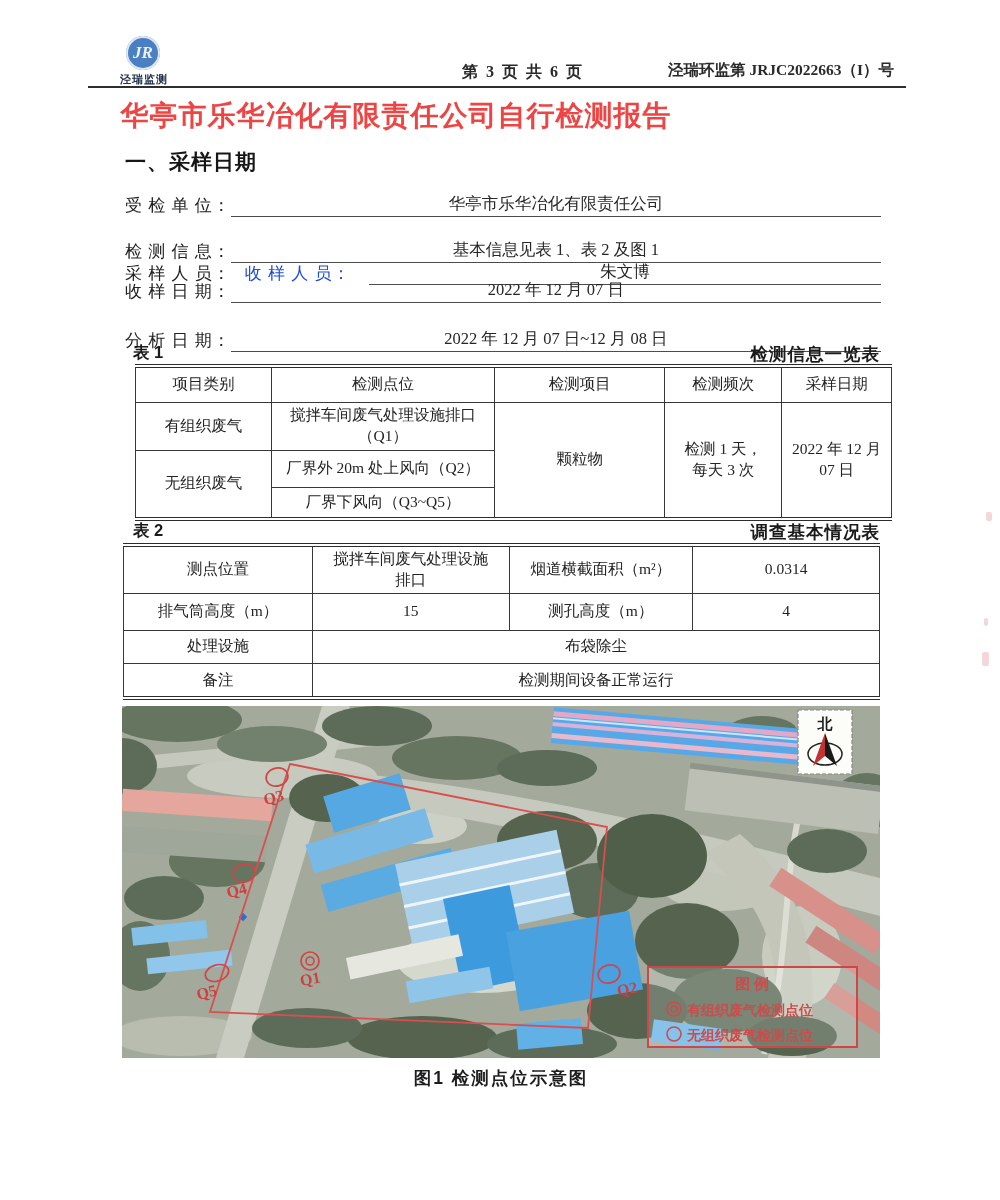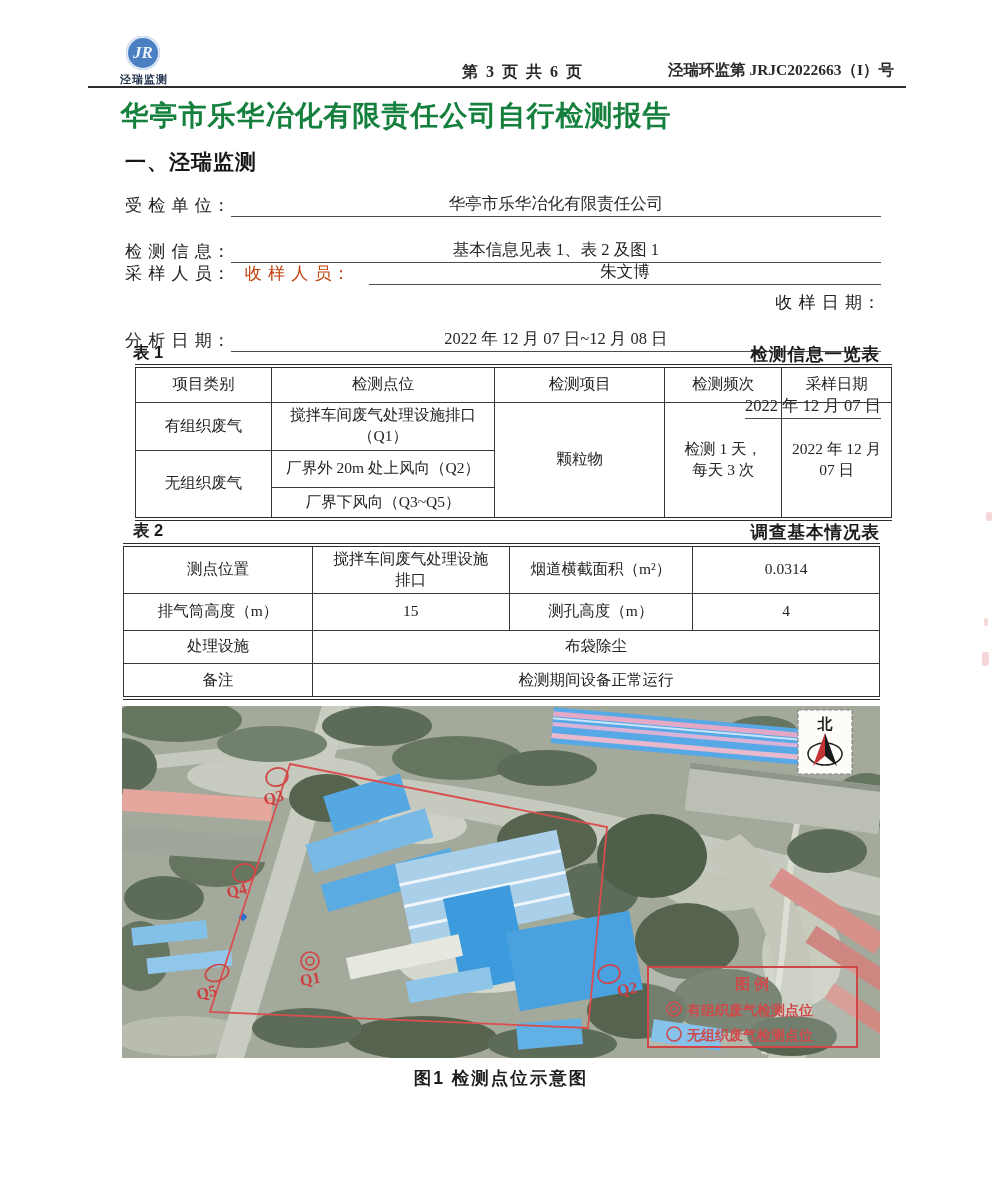--- a/index.html
+++ b/index.html
@@ -19,31 +19,31 @@
     margin-top:2px;font-family:"Liberation Sans","DejaVu Sans",sans-serif;
     font-weight:bold;font-size:11px;color:#22324d;letter-spacing:1px;white-space:nowrap;
   }
   .page-number{position:absolute;left:462px;top:62px;font-size:16px;font-weight:bold;letter-spacing:2px;color:#2a2a2a;}
   .report-number{position:absolute;left:668px;top:60px;font-size:15.5px;font-weight:bold;color:#2a2a2a;}
   .header-rule{position:absolute;left:88px;top:86px;width:818px;height:2px;background:#2e2e2e;}
   
   .doc-title{
     position:absolute;left:0;top:97px;width:792px;text-align:center;
     font-family:Liberation Sans, sans-serif;font-weight:700;
-    font-size:28px;letter-spacing:1px;color:#15803d;
+    font-size:28px;letter-spacing:1px;color:#ef4444;
   }
   .section-heading{
     position:absolute;left:125px;top:148px;
     font-family:"Liberation Sans","DejaVu Sans",sans-serif;font-weight:700;
     font-size:21px;color:#161616;letter-spacing:1px;
   }
   
   .info-row{position:absolute;left:125px;width:756px;height:27px;display:flex;align-items:flex-end;}
   .info-label{flex:0 0 104px;font-size:17px;letter-spacing:1px;white-space:nowrap;color:#222;}
-  .info-label2{flex:0 0 138px;font-size:17px;letter-spacing:1px;white-space:nowrap;color:#c2410c;padding-left:14px;box-sizing:border-box;}
+  .info-label2{flex:0 0 138px;font-size:17px;letter-spacing:1px;white-space:nowrap;color:#1d4ed8;padding-left:14px;box-sizing:border-box;}
   .info-value{flex:1 1 auto;border-bottom:1.6px solid #4c4c4c;text-align:center;font-size:16.5px;padding-bottom:1px;color:#262626;white-space:nowrap;}
   .info-value.narrow{flex:0 0 212px;}
   
   .tbl-caption-row{position:absolute;left:123px;width:757px;display:flex;align-items:baseline;}
   .tbl-label{position:absolute;left:10px;top:0;font-weight:bold;font-size:16.5px;font-family:"Liberation Sans","DejaVu Sans",sans-serif;color:#1b1b1b;}
   .tbl-title{width:100%;text-align:right;font-weight:bold;font-size:17.5px;font-family:"Liberation Sans","DejaVu Sans",sans-serif;color:#1b1b1b;letter-spacing:1px;}
   table.doc{
     position:absolute;left:123px;border-collapse:collapse;width:757px;table-layout:fixed;
     border-top:4px double #2c2c2c;border-bottom:4px double #2c2c2c;
     font-size:15.5px;color:#232323;
@@ -71,36 +71,36 @@
 
   <div class="logo">
     <div class="logo-circle">JR</div>
     <div class="logo-caption">泾瑞监测</div>
   </div>
   <div class="page-number">第 3 页 共 6 页</div>
   <div class="report-number">泾瑞环监第 JRJC2022663（I）号</div>
   <div class="header-rule"></div>
 
   <div class="doc-title">华亭市乐华冶化有限责任公司自行检测报告</div>
-  <div class="section-heading">一、泾瑞监测</div>
+  <div class="section-heading">一、采样日期</div>
 
   <div class="info-row" style="top:190px;">
     <span class="info-label">受 检 单 位：</span>
     <span class="info-value">华亭市乐华冶化有限责任公司</span>
   </div>
   <div class="info-row" style="top:236px;">
     <span class="info-label">检 测 信 息：</span>
     <span class="info-value">基本信息见表 1、表 2 及图 1</span>
   </div>
   <div class="info-row" style="top:258px;">
     <span class="info-label">采 样 人 员：</span>
     <span class="info-label2">收 样 人 员：</span>
     <span class="info-value">朱文博</span>
   </div>
-  <div class="info-row" style="top:291px;flex-direction:column;">
+  <div class="info-row" style="top:276px;">
     <span class="info-label">收 样 日 期：</span>
     <span class="info-value">2022 年 12 月 07 日</span>
   </div>
   <div class="info-row" style="top:325px;">
     <span class="info-label">分 析 日 期：</span>
     <span class="info-value">2022 年 12 月 07 日~12 月 08 日</span>
   </div>
 
   <div class="tbl-caption-row" style="top:342px;">
     <span class="tbl-label">表 1</span>

